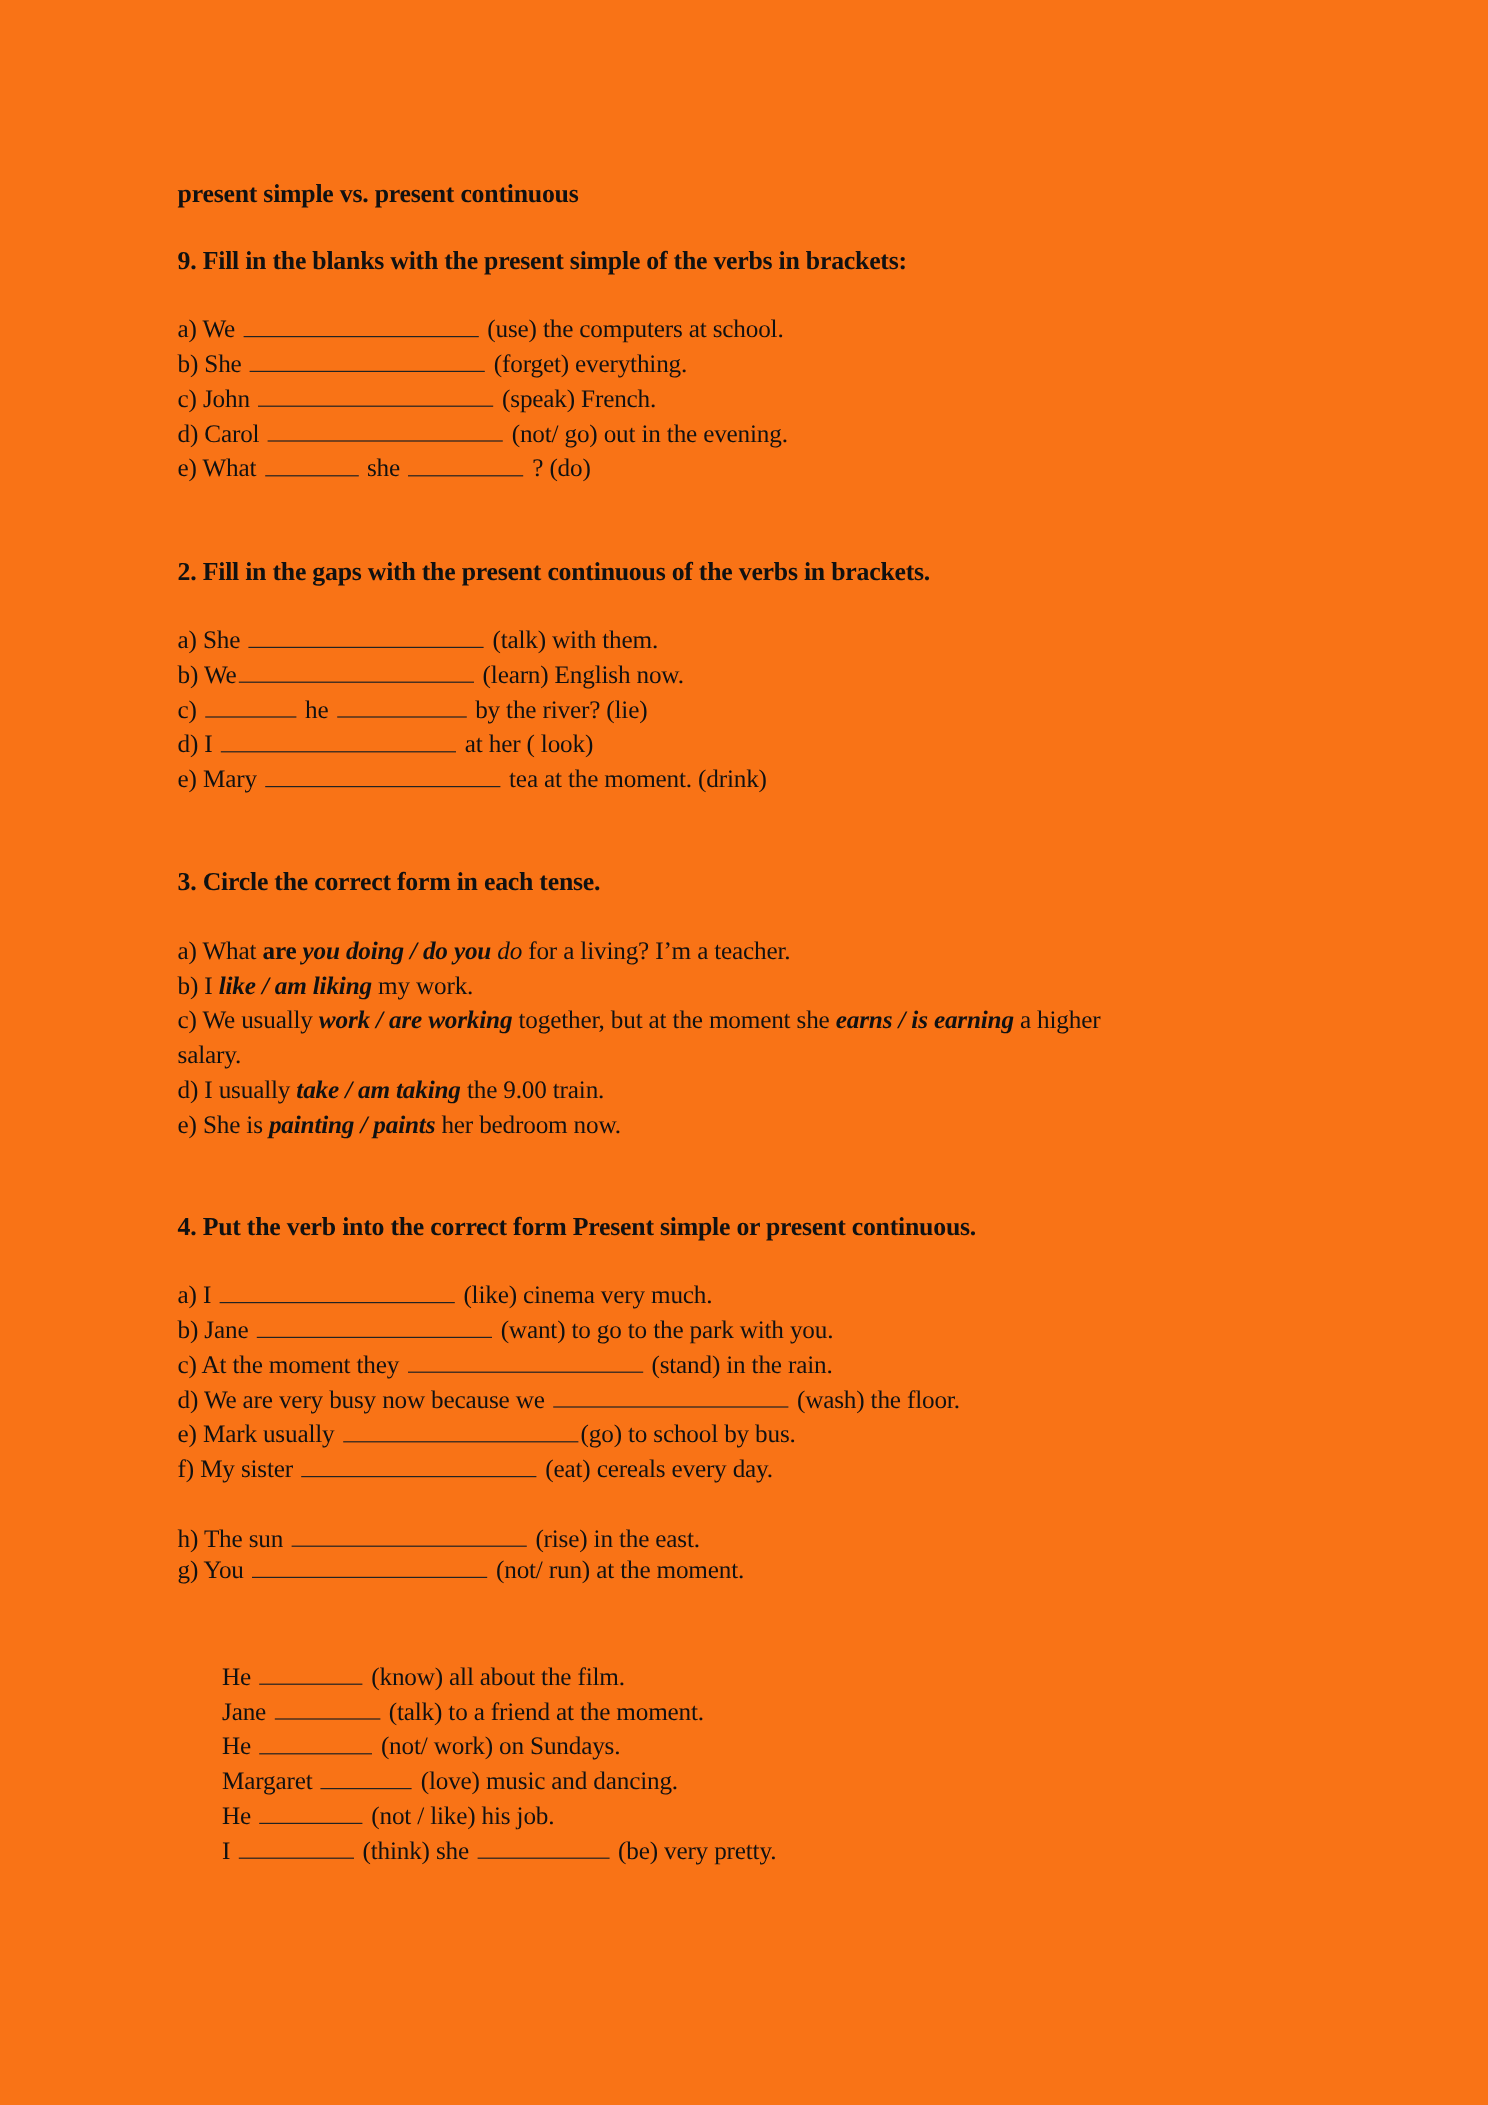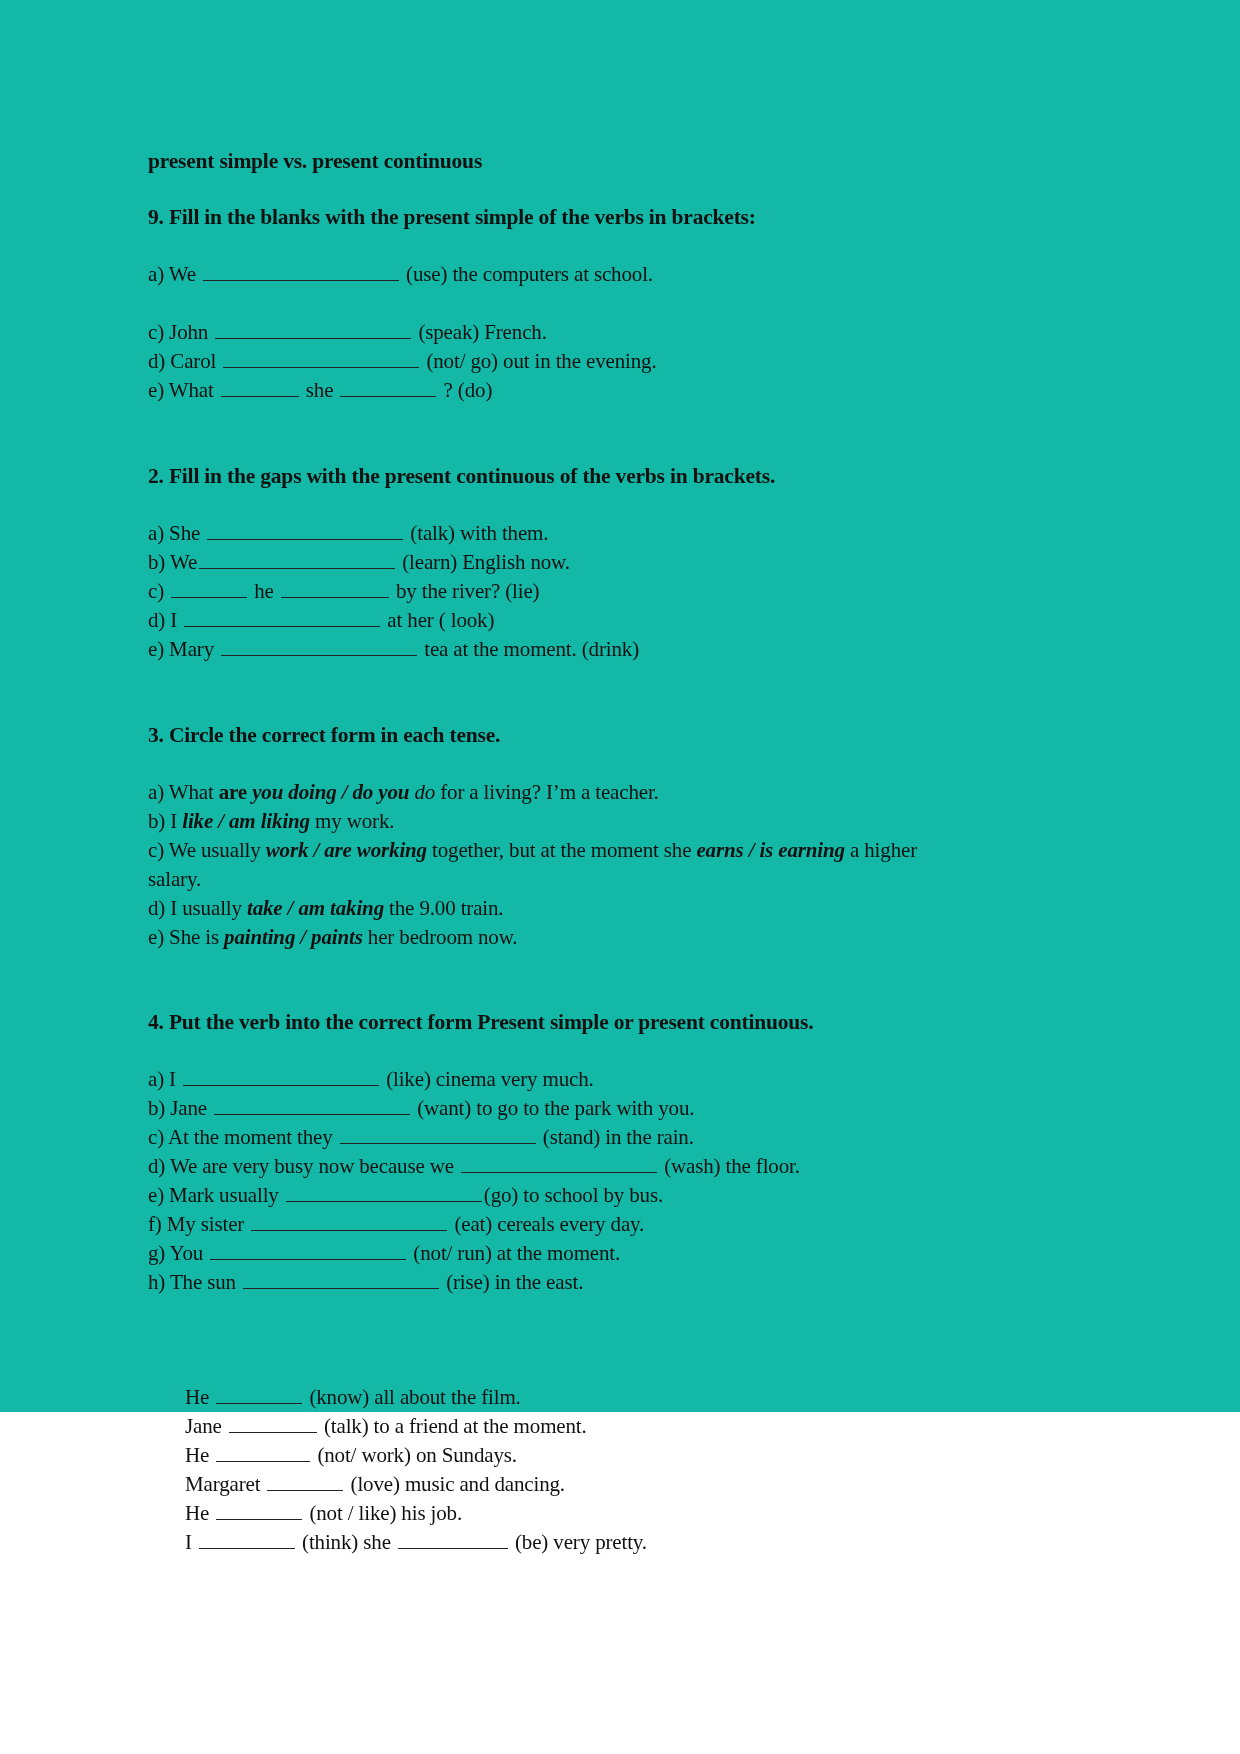--- a/index.html
+++ b/index.html
@@ -1,35 +1,36 @@
 <!DOCTYPE html>
 <html><head>
 <meta charset="utf-8">
 <style>
   html, body { margin: 0; padding: 0; background: #ffffff; }
   body { width: 1240px; height: 1754px; position: relative; overflow: hidden;
          font-family: "Liberation Serif", "DejaVu Serif", serif; color: #111111; }
-  .page { position: absolute; left: 0; top: 0; width: 1240px; height: 1412px; background: #14b8a6; }
+  .page { position: absolute; left: 0; top: 0; width: 1240px; height: 1754px; background: #f97316; }
   .line { position: absolute; left: 148px; font-size: 21px; line-height: 29px; white-space: nowrap; letter-spacing: -0.15px; }
   .indent { left: 185px; }
   .title, .heading { font-weight: bold; font-size: 21.5px; letter-spacing: -0.2px; }
   .blank { display: inline-block; border-bottom: 1.3px solid #222; height: 18px; vertical-align: baseline; margin: 0 2px; }
   .bi { font-weight: bold; font-style: italic; }
   .b { font-weight: bold; }
   .i { font-style: italic; }
 </style>
 </head>
 <body>
 
 <div class="page">
 
   <div class="line title" style="top:147px">present simple vs. present continuous</div>
 
   <div class="line heading" style="top:203px">9. Fill in the blanks with the present simple of the verbs in brackets:</div>
   <div class="line" style="top:260px"><span>a) We </span><span class="blank" style="width:196px"></span><span> (use) the computers at school.</span></div>
+  <div class="line" style="top:289px"><span>b) She </span><span class="blank" style="width:196px"></span><span> (forget) everything.</span></div>
   <div class="line" style="top:318px"><span>c) John </span><span class="blank" style="width:196px"></span><span> (speak) French.</span></div>
   <div class="line" style="top:347px"><span>d) Carol </span><span class="blank" style="width:196px"></span><span> (not/ go) out in the evening.</span></div>
   <div class="line" style="top:376px"><span>e) What </span><span class="blank" style="width:78px"></span><span> she </span><span class="blank" style="width:96px"></span><span> ? (do)</span></div>
 
   <div class="line heading" style="top:462px">2. Fill in the gaps with the present continuous of the verbs in brackets.</div>
   <div class="line" style="top:519px"><span>a) She </span><span class="blank" style="width:196px"></span><span> (talk) with them.</span></div>
   <div class="line" style="top:548px"><span>b) We</span><span class="blank" style="width:196px"></span><span> (learn) English now.</span></div>
   <div class="line" style="top:577px"><span>c) </span><span class="blank" style="width:76px"></span><span> he </span><span class="blank" style="width:108px"></span><span> by the river? (lie)</span></div>
   <div class="line" style="top:606px"><span>d) I </span><span class="blank" style="width:196px"></span><span> at her ( look)</span></div>
   <div class="line" style="top:635px"><span>e) Mary </span><span class="blank" style="width:196px"></span><span> tea at the moment. (drink)</span></div>
@@ -42,21 +43,21 @@
   <div class="line" style="top:894px"><span>d) I usually </span><span class="bi">take / am taking</span><span> the 9.00 train.</span></div>
   <div class="line" style="top:923px"><span>e) She is </span><span class="bi">painting / paints</span><span> her bedroom now.</span></div>
 
   <div class="line heading" style="top:1008px">4. Put the verb into the correct form Present simple or present continuous.</div>
   <div class="line" style="top:1065px"><span>a) I </span><span class="blank" style="width:196px"></span><span> (like) cinema very much.</span></div>
   <div class="line" style="top:1094px"><span>b) Jane </span><span class="blank" style="width:196px"></span><span> (want) to go to the park with you.</span></div>
   <div class="line" style="top:1123px"><span>c) At the moment they </span><span class="blank" style="width:196px"></span><span> (stand) in the rain.</span></div>
   <div class="line" style="top:1152px"><span>d) We are very busy now because we </span><span class="blank" style="width:196px"></span><span> (wash) the floor.</span></div>
   <div class="line" style="top:1181px"><span>e) Mark usually </span><span class="blank" style="width:196px"></span><span>(go) to school by bus.</span></div>
   <div class="line" style="top:1210px"><span>f) My sister </span><span class="blank" style="width:196px"></span><span> (eat) cereals every day.</span></div>
-  <div class="line" style="top:1239px"><span>g) You </span><span class="blank" style="width:196px"></span><span> (not/ run) at the moment.</span></div>
+  <div class="line" style="top:1294px"><span>g) You </span><span class="blank" style="width:196px"></span><span> (not/ run) at the moment.</span></div>
   <div class="line" style="top:1268px"><span>h) The sun </span><span class="blank" style="width:196px"></span><span> (rise) in the east.</span></div>
 
   <div class="line indent" style="top:1383px"><span>He </span><span class="blank" style="width:86px"></span><span> (know) all about the film.</span></div>
   <div class="line indent" style="top:1412px"><span>Jane </span><span class="blank" style="width:88px"></span><span> (talk) to a friend at the moment.</span></div>
   <div class="line indent" style="top:1470px"><span>Margaret </span><span class="blank" style="width:76px"></span><span> (love) music and dancing.</span></div>
   <div class="line indent" style="top:1441px"><span>He </span><span class="blank" style="width:94px"></span><span> (not/ work) on Sundays.</span></div>
   <div class="line indent" style="top:1499px"><span>He </span><span class="blank" style="width:86px"></span><span> (not / like) his job.</span></div>
   <div class="line indent" style="top:1528px"><span>I </span><span class="blank" style="width:96px"></span><span> (think) she </span><span class="blank" style="width:110px"></span><span> (be) very pretty.</span></div>
 
 </div>

